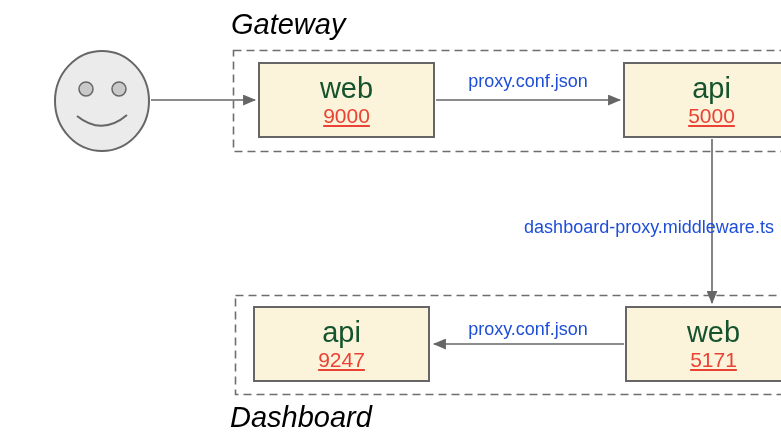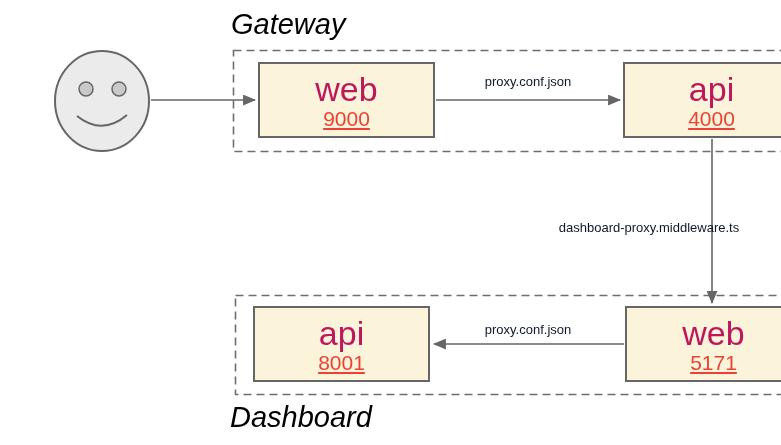--- a/index.html
+++ b/index.html
@@ -67,36 +67,36 @@
     height: 76px;
     background: var(--node-fill, #fbf3da);
     border: 2px solid var(--node-border, #666666);
     display: flex;
     flex-direction: column;
     align-items: center;
     justify-content: center;
     gap: 2px;
   }
   .node-name {
-    font-size: 34px;
+    font-size: 29px;
     line-height: 1;
-    color: #be185d;
+    color: #14532d;
   }
   .node-port {
     font-size: 21px;
     line-height: 1;
     color: var(--port-text, #ea4335);
     text-decoration: underline;
   }
   .edge-label {
     position: absolute;
     transform: translate(-50%, -50%);
-    font-size: 13px;
+    font-size: 18px;
     line-height: 1;
-    color: #0f172a;
+    color: #1d4ed8;
     white-space: nowrap;
   }
 </style>
 </head>
 <body>
 
 <div class="canvas">
 
   <svg class="gfx" viewBox="0 0 781 445" xmlns="http://www.w3.org/2000/svg">
     <defs>
@@ -124,26 +124,26 @@
   <div class="group-title" style="left:186px; top:10px;">Gateway</div>
   <div class="group-title" style="left:185px; top:403px;">Dashboard</div>
 
   <div class="node" style="left:213px; top:62px;">
     <div class="node-name">web</div>
     <div class="node-port">9000</div>
   </div>
 
   <div class="node" style="left:578px; top:62px;">
     <div class="node-name">api</div>
-    <div class="node-port">4000</div>
+    <div class="node-port">5000</div>
   </div>
 
   <div class="node" style="left:208px; top:306px;">
     <div class="node-name">api</div>
-    <div class="node-port">8001</div>
+    <div class="node-port">9247</div>
   </div>
 
   <div class="node" style="left:580px; top:306px;">
     <div class="node-name">web</div>
     <div class="node-port">5171</div>
   </div>
 
   <div class="edge-label" style="left:483px; top:81px;">proxy.conf.json</div>
   <div class="edge-label" style="left:604px; top:227px;">dashboard-proxy.middleware.ts</div>
   <div class="edge-label" style="left:483px; top:329px;">proxy.conf.json</div>

